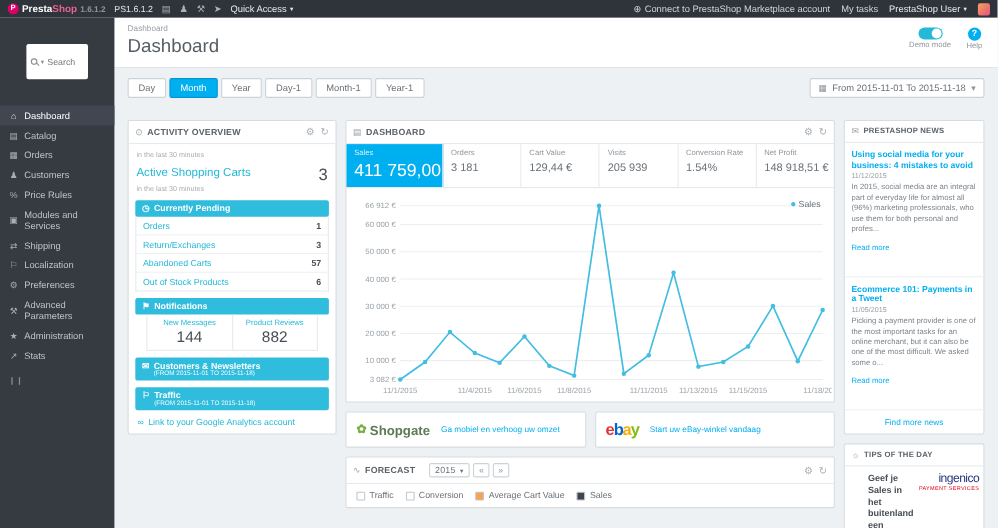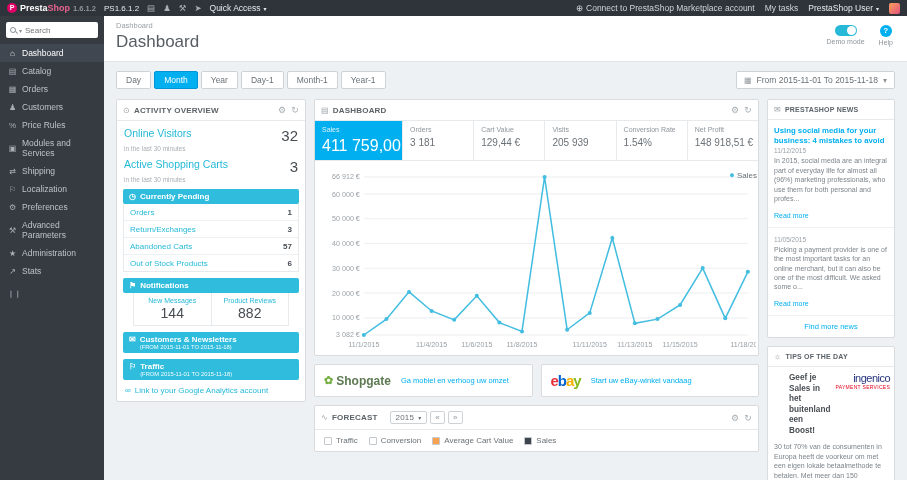--- a/index.html
+++ b/index.html
@@ -15,21 +15,21 @@
   .tb-ver{color:#8d949b;font-size:7.5px}
   .tb-shop{color:#e6e9eb;font-size:8px}
   .tb-ico{font-size:8.5px;color:#aab0b6;cursor:pointer}
   .tb-qa{display:flex;align-items:center;gap:3px;cursor:pointer;color:#e6e9eb}
   .tb-right{margin-left:auto;display:flex;align-items:center;gap:10px}
   .tb-link{color:#cfd4d8;display:flex;gap:3px;align-items:center;cursor:pointer}
   .avatar{width:11px;height:11px;border-radius:2px;background:linear-gradient(135deg,#f8a25c,#e2527c)}
 
   
   .sidebar{position:absolute;top:16px;left:0;bottom:0;width:104px;background:#363a41;z-index:10}
-  .search-wrap{margin:6px;height:16px;background:#fff;border-radius:2px;display:flex;align-items:center;gap:3px;padding:0 4px}
+  .search-wrap{margin:24px;height:32px;background:#fff;border-radius:2px;display:flex;align-items:center;gap:3px;padding:0 4px}
   .mag{width:6px;height:6px;border:1px solid #8a9096;border-radius:50%;position:relative;flex:none}
   .mag::after{content:"";position:absolute;width:3px;height:1px;background:#8a9096;transform:rotate(45deg);right:-3px;bottom:-1px}
   .search-caret{font-size:6px;color:#8a9096}
   .search-wrap input{border:none;outline:none;width:100%;font-size:8px;font-family:"Liberation Sans",sans-serif;color:#555}
   .nav-item{display:flex;align-items:center;gap:5px;padding:4px 8px;font-size:8.5px;color:#bdc3c9;cursor:pointer}
   .nav-item.active{background:#414751;color:#fff}
   .nav-ic{width:9px;font-size:8px;opacity:.85;text-align:center;flex:none}
   .collapse{margin:10px 8px;color:#858c93;font-size:7px;cursor:pointer;letter-spacing:1px}
 
   
@@ -38,21 +38,21 @@
   .crumb{font-size:7.5px;color:#9aa1a7}
   .title{font-size:17px;font-weight:normal;color:#565d63;margin-top:2px}
   .head-right{position:absolute;right:14px;top:9px;display:flex;gap:14px}
   .hr-item{text-align:center;cursor:pointer}
   .toggle{width:22px;height:11px;background:#25b9d7;border-radius:6px;position:relative;margin:0 auto}
   .toggle::after{content:"";position:absolute;right:1px;top:1px;width:9px;height:9px;background:#fff;border-radius:50%}
   .help-ic{width:12px;height:12px;border-radius:50%;background:#00aff0;color:#fff;font-size:8px;line-height:12px;text-align:center;margin:0 auto;font-weight:bold}
   .hr-lab{font-size:7px;color:#8e959b;margin-top:2px}
 
   
-  .filters{display:flex;align-items:center;margin:9px 12px 10px}
+  .filters{display:flex;align-items:center;margin:9px 12px 20px}
   .fbtn{font-size:8.5px;padding:3px 9px;background:#fff;border:1px solid #cdd2d6;border-radius:2px;color:#6a7177;margin-right:3px;cursor:pointer}
   .fbtn.active{background:#00aff0;border-color:#0096d6;color:#fff}
   .daterange{margin-left:auto;display:flex;align-items:center;gap:5px;background:#fff;border:1px solid #cdd2d6;border-radius:2px;padding:3px 7px;font-size:8.5px;color:#6a7177;cursor:pointer}
   .daterange .ci{font-size:8px;color:#8e959b}
 
   
   .cols{display:flex;gap:8px;margin:0 12px;align-items:flex-start}
   .col-left{width:190px;flex:none}
   .col-mid{flex:1;min-width:0}
   .col-right{width:128px;flex:none}
@@ -86,41 +86,41 @@
   .kpis{display:flex;border-bottom:1px solid #e7eaec}
   .kpi{flex:1;min-width:0;padding:5px 7px;border-right:1px solid #e7eaec;overflow:hidden;cursor:pointer}
   .kpi:last-child{border-right:none}
   .kpi .kl{font-size:7px;color:#8e959b;white-space:nowrap}
   .kpi .kv{font-size:10px;color:#6a7177;margin-top:4px;white-space:nowrap}
   .kpi.active{background:#00aff0;flex:1.3}
   .kpi.active .kl{color:#d8f2fb}
   .kpi.active .kv{color:#fff;font-weight:normal;font-size:16px}
   .chartwrap{position:relative;padding:6px 2px 0}
   .chartwrap svg{width:100%;height:188px;display:block}
-  .legend{position:absolute;top:9px;right:1px;font-size:8px;color:#6a7177}
+  .legend{position:absolute;top:9px;right:12px;font-size:8px;color:#6a7177}
   .legend .dot{color:#43bde0;font-size:9px}
 
   
   .modrow{display:flex;gap:8px;margin-bottom:8px}
   .modbox{flex:1;background:#fff;border:1px solid #d8dcdf;border-radius:2px;display:flex;align-items:center;gap:10px;padding:7px 9px;cursor:pointer}
   .sg-logo{display:flex;align-items:center;gap:3px;font-size:12px;font-weight:bold;color:#5d7a52}
   .sg-ic{color:#76b043;font-size:11px}
   .modlink{font-size:7.5px;color:#00aff0;line-height:1.2}
   .ebay-logo{font-size:15px;font-weight:bold;letter-spacing:-1px}
 
   
   .fc-ctrl{display:flex;align-items:center;gap:3px;margin-left:8px;font-weight:normal}
   .fc-year{border:1px solid #cdd2d6;border-radius:2px;padding:1px 5px;font-size:8px;color:#6a7177;display:flex;gap:4px;align-items:center;cursor:pointer}
   .fc-nav{border:1px solid #cdd2d6;border-radius:2px;padding:1px 4px;font-size:8px;color:#8e959b;cursor:pointer}
   .fc-legend{display:flex;gap:11px;padding:6px 9px;align-items:center;flex-wrap:wrap}
   .fc-item{display:flex;align-items:center;gap:4px;font-size:8px;color:#6a7177;cursor:pointer}
   .swatch{width:8px;height:8px;border:1px solid #c2c8cd;border-radius:1px}
 
   
-  .article{padding:6px 6px 5px;border-bottom:1px solid #eef1f3}
+  .article{padding:6px 6px 19px;border-bottom:1px solid #eef1f3}
   .atitle{font-size:7.8px;font-weight:bold;color:#00aff0;line-height:1.25;display:block}
   .adate{font-size:6.5px;color:#9aa1a7;margin:2px 0}
   .abody{font-size:7px;color:#7c848b;line-height:1.35}
   .amore{font-size:7px;color:#00aff0;display:inline-block;margin-top:2px}
   .findmore{display:block;text-align:center;padding:6px;font-size:7.5px;color:#00aff0}
   .tips-top{display:flex;gap:5px;padding:6px 21px 3px;align-items:flex-start}
   .tips-heading{flex:1;font-size:8.2px;font-weight:bold;color:#474d53;line-height:1.3}
   .ingenico{text-align:right;flex:none}
   .ing{font-size:11px;font-weight:normal;color:#26357f;letter-spacing:-.5px;line-height:1}
   .ing-sub{font-size:5px;color:#e2001a;letter-spacing:.3px}
@@ -255,24 +255,20 @@
         <div class="phead">
           <span class="pico">⊙</span>
           <span>ACTIVITY OVERVIEW</span>
           <span class="sp">
               <span>⚙</span>
               <span>↻</span>
             </span>
         </div>
 
         <div class="metric">
-          <div class="top">
-              <a class="lab">Online Visitors</a>
-          <span class="val">32</span>
-            </div>
           <div class="sub">in the last 30 minutes</div>
         </div>
         <div class="metric">
           <div class="top">
               <a class="lab">Active Shopping Carts</a>
           <span class="val">3</span>
             </div>
           <div class="sub">in the last 30 minutes</div>
         </div>
 
@@ -482,20 +478,21 @@
           <span class="pico">✉</span>
           <span>PRESTASHOP NEWS</span>
         </div>
         <div class="article">
           <a class="atitle">Using social media for your business: 4 mistakes to avoid</a>
           <div class="adate">11/12/2015</div>
           <div class="abody">In 2015, social media are an integral part of everyday life for almost all (96%) marketing professionals, who use them for both personal and profes...</div>
           <a class="amore">Read more</a>
         </div>
         <div class="article">
+          <a class="atitle">Ecommerce 101: Payments in a Tweet</a>
           <div class="adate">11/05/2015</div>
           <div class="abody">Picking a payment provider is one of the most important tasks for an online merchant, but it can also be one of the most difficult. We asked some o...</div>
           <a class="amore">Read more</a>
         </div>
         <a class="findmore">Find more news</a>
       </div>
 
       <div class="panel">
         <div class="phead" style="font-size:7px">
           <span class="pico">☼</span>

